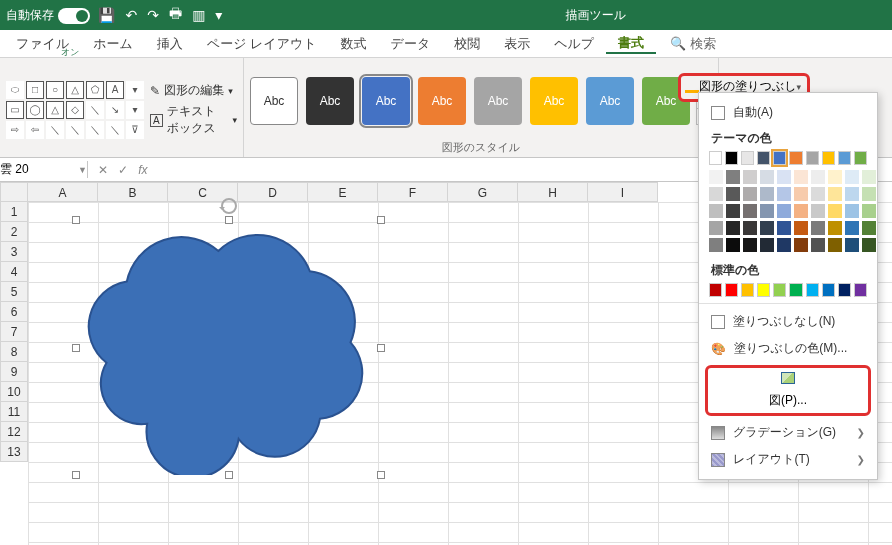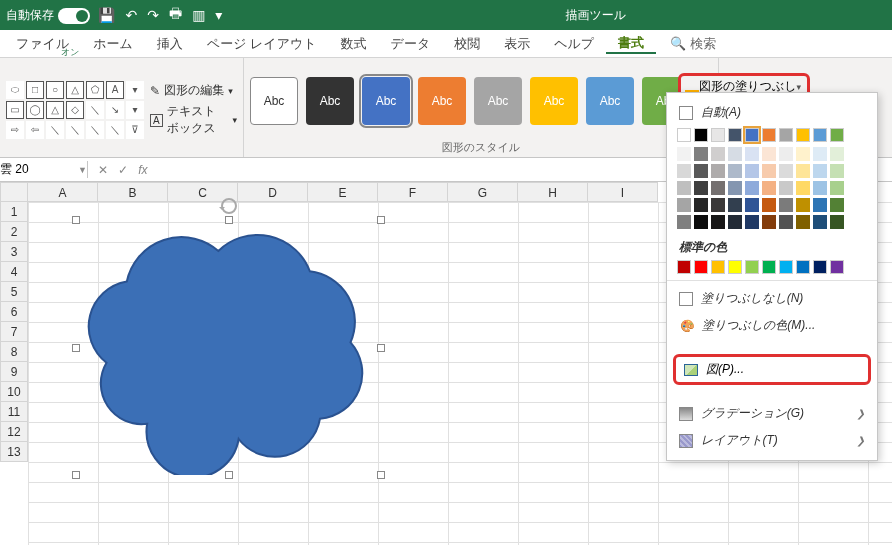--- a/index.html
+++ b/index.html
@@ -67,31 +67,31 @@
 .handle { position:absolute; width:8px; height:8px; background:#fff; border:1px solid #888; }
 .handle.tl{top:-4px;left:-4px;} .handle.tr{top:-4px;right:-4px;}
 .handle.bl{bottom:-4px;left:-4px;} .handle.br{bottom:-4px;right:-4px;}
 .handle.tm{top:-4px;left:calc(50% - 4px);} .handle.bm{bottom:-4px;left:calc(50% - 4px);}
 .handle.ml{top:calc(50% - 4px);left:-4px;} .handle.mr{top:calc(50% - 4px);right:-4px;}
 .rotate { position:absolute; top:-22px; left:calc(50% - 8px); width:16px; height:16px; border:2px solid #aaa; border-radius:50%;}
 .rotate::after{content:"";position:absolute;top:7px;left:-4px;width:0;height:0;border:3px solid transparent;border-top-color:#aaa;}
 .shape-box svg { width:100%; height:100%; }
 
 
-.dropdown { position:absolute; top:92px; right:14px; width:212px; background:#fff; border:1px solid #c6c6c6; box-shadow: 2px 2px 8px rgba(0,0,0,0.2); font-size:12px; padding: 6px 0; font-style: italic;}
+.dropdown { position:absolute; top:92px; right:14px; width:180px; background:#fff; border:1px solid #c6c6c6; box-shadow: 2px 2px 8px rgba(0,0,0,0.2); font-size:12px; padding: 6px 0;}
 .dropdown .item { display:flex; align-items:center; gap:8px; padding:5px 12px; color:#333;}
 .dropdown .item .arrow { margin-left:auto; color:#777; font-size:10px;}
 .dropdown .section-label { padding: 4px 12px 2px; font-size:12px; font-weight:600; color:#333;}
 .dropdown .divider { height:1px; background:#e0e0e0; margin:4px 0;}
 .color-row { display:flex; gap:3px; padding:2px 10px;}
 .color-sw { width:14px; height:14px; border:1px solid #ccc;}
 .color-sw.sel { outline:2px solid #e8a33d; outline-offset:0;}
 .tint-grid { display:grid; grid-template-columns: repeat(10, 14px); gap:3px; padding: 3px 10px 6px;}
 .tint-grid div { width:14px; height:14px;}
-.highlight-item { border:3px solid #e03030; border-radius:6px; margin:15px 6px; padding:4px 8px; display:flex; align-items:center; gap:8px;}
+.highlight-item { border:3px solid #e03030; border-radius:6px; margin:3px 6px; padding:4px 8px; display:flex; align-items:center; gap:8px;flex-direction:column;}
 .icon-sq{width:14px;height:14px;border:1px solid #888;display:inline-block;}
 .icon-img{width:14px;height:12px;border:1px solid #2a6496;background:linear-gradient(135deg,#cfe6b8 50%,#aad178 50%);}
 </style>
 </head>
 <body>
 
 <div class="titlebar">
   <div class="autosave">
     <span>自動保存</span>
     <div class="toggle">
@@ -271,20 +271,21 @@
       <div class="handle br"></div>
     </div>
   </div>
 </div>
 
 <div class="dropdown">
   <div class="item">
     <span class="icon-sq"></span>
     <span>自動(A)</span>
   </div>
+  <div class="section-label">テーマの色</div>
   <div class="color-row">
     <div class="color-sw" style="background:#fff"></div>
     <div class="color-sw" style="background:#000"></div>
     <div class="color-sw" style="background:#e7e6e6"></div>
     <div class="color-sw" style="background:#44546a"></div>
     <div class="color-sw sel" style="background:#4472c4"></div>
     <div class="color-sw" style="background:#ed7d31"></div>
     <div class="color-sw" style="background:#a5a5a5"></div>
     <div class="color-sw" style="background:#ffc000"></div>
     <div class="color-sw" style="background:#5b9bd5"></div>

